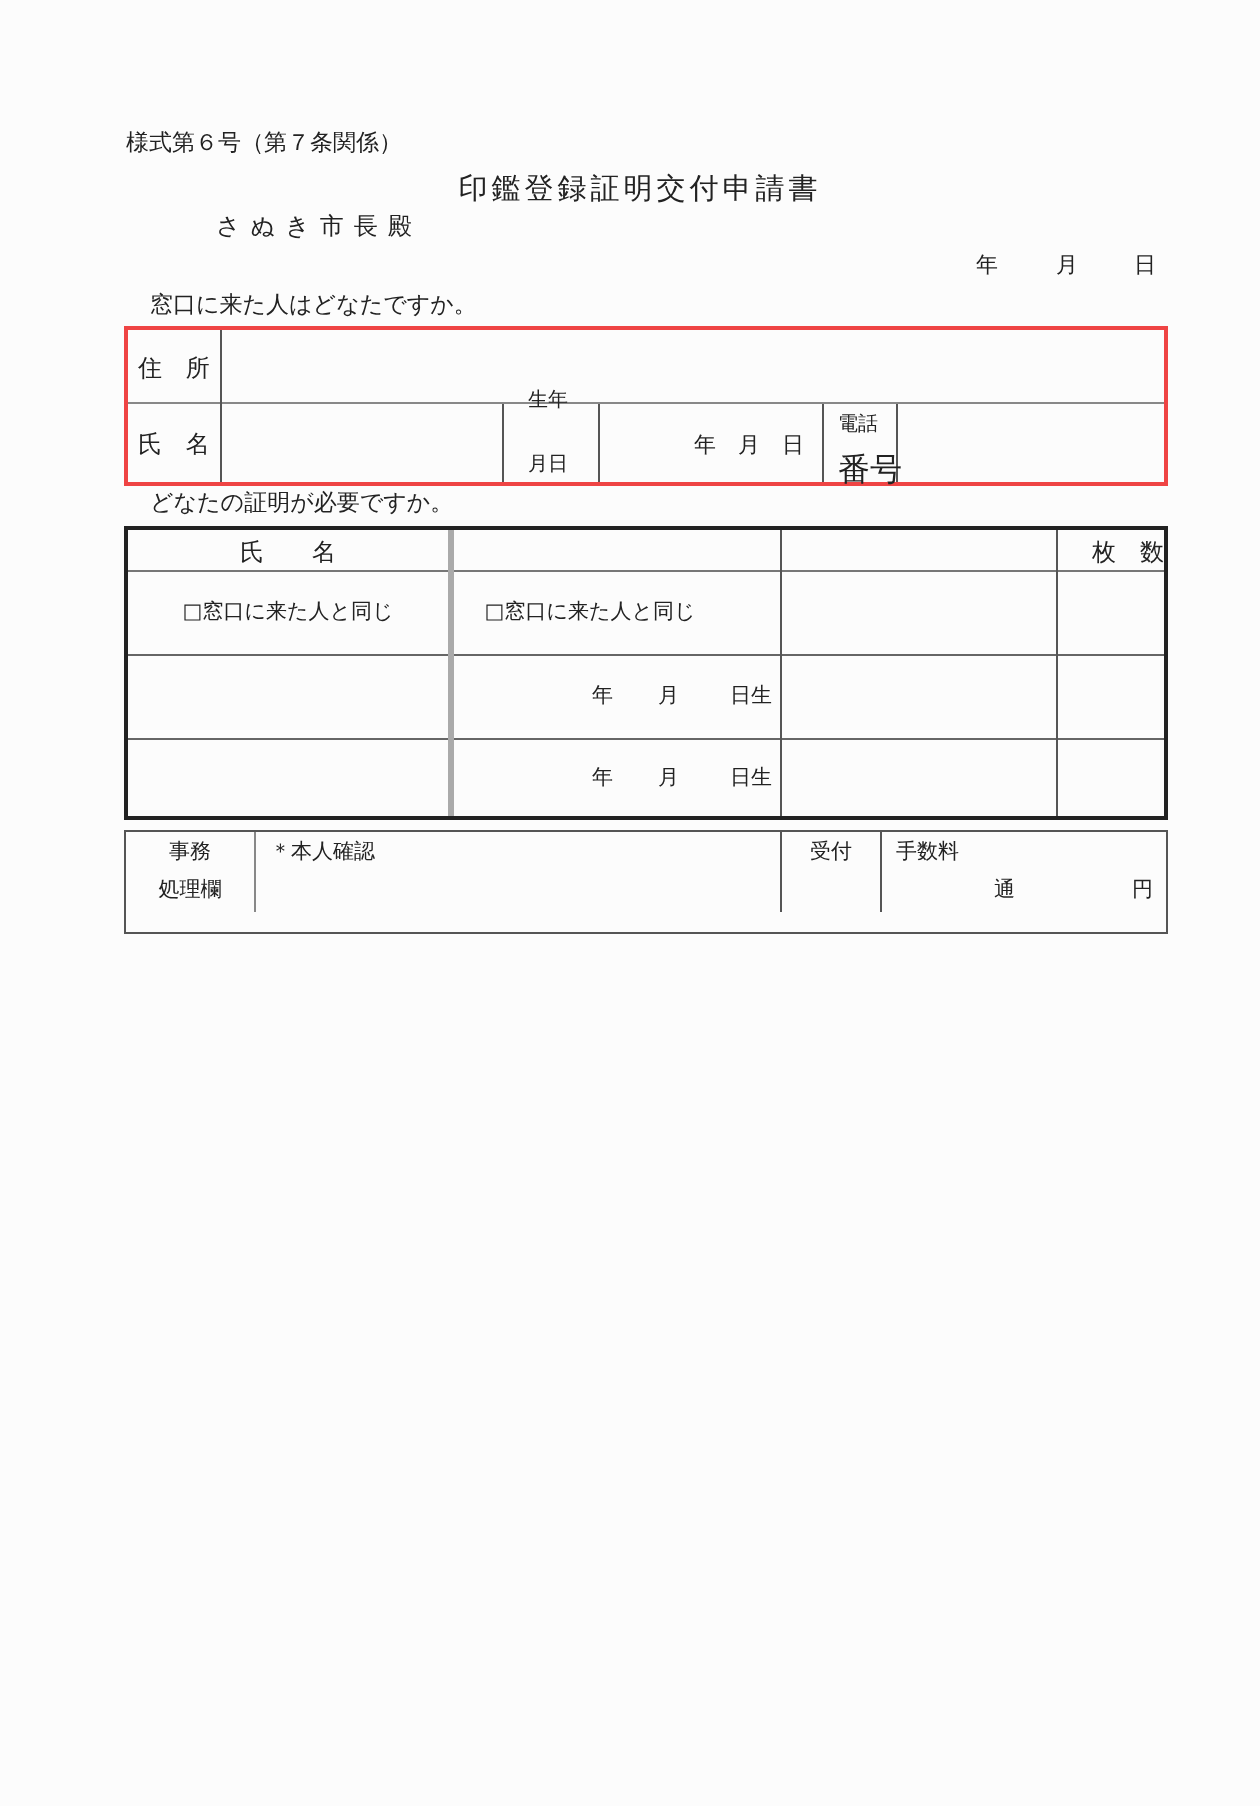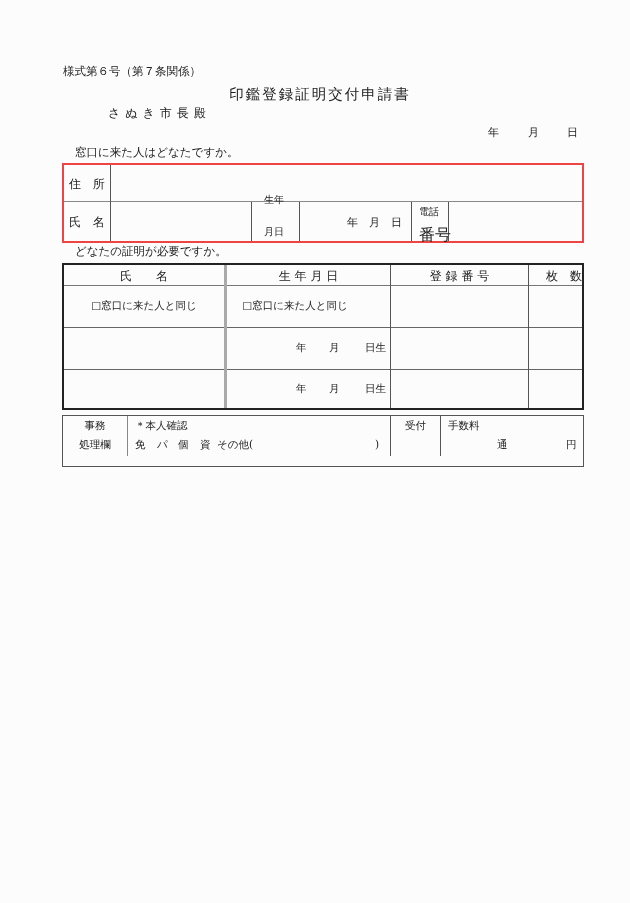--- a/index.html
+++ b/index.html
@@ -84,22 +84,20 @@
   <div class="hl" style="left:0; top:20px; width:518px; height:1px; background:#777;"></div>
 
   <div class="hl" style="left:0; top:62px; width:518px; height:1px; background:#666;"></div>
   <div class="hl" style="left:0; top:104px; width:518px; height:1px; background:#666;"></div>
 
   <div class="vl dbl" style="left:160px; top:0; height:143px;"></div>
   <div class="vl" style="left:326px; top:0; width:1px; height:143px;"></div>
   <div class="vl" style="left:464px; top:0; width:1px; height:143px;"></div>
 
   <div class="cell-text" style="left:0; width:160px; top:3px; text-align:center; font-size:12px;">氏　　名</div>
-  <div class="cell-text" style="left:163px; width:163px; top:3px; text-align:center; font-size:12px;">生 年 月 日</div>
-  <div class="cell-text" style="left:327px; width:137px; top:3px; text-align:center; font-size:12px;">登 録 番 号</div>
   <div class="cell-text" style="left:465px; width:53px; top:3px; text-align:right; font-size:12px;">枚　数</div>
 
   <div class="cell-text" style="left:0; width:160px; top:34px; text-align:center; font-size:10.5px;">□窓口に来た人と同じ</div>
   <div class="cell-text" style="left:163px; width:136px; top:34px; text-align:center; font-size:10.5px;">□窓口に来た人と同じ</div>
   <div class="cell-text" style="left:327px; width:137px; top:21px; height:41px;"></div>
   <div class="cell-text" style="left:465px; width:53px; top:21px; height:41px;"></div>
 
   <div class="cell-text" style="left:0; width:160px; top:63px; height:41px;"></div>
   <div class="cell-text" style="left:232px; top:76px; font-size:10.5px;">
     <span style="display:inline-block; width:33px;">年</span><span style="display:inline-block; width:36px;">月</span><span>日生</span>
@@ -117,22 +115,19 @@
 
 <div class="box t3">
   <div class="vl" style="left:64px; top:0; width:1px; height:40px; background:#888;"></div>
   <div class="vl" style="left:327px; top:0; width:1px; height:40px;"></div>
   <div class="vl" style="left:377px; top:0; width:1px; height:40px;"></div>
 
   <div class="cell-text" style="left:0; width:64px; top:3px; text-align:center; font-size:10.5px;">事務</div>
   <div class="cell-text" style="left:0; width:64px; top:22px; text-align:center; font-size:10.5px;">処理欄</div>
 
   <div class="cell-text" style="left:72px; top:3px; font-size:10.5px;">＊本人確認</div>
-  <div class="cell-text" style="left:72px; top:22px; font-size:10.5px;">
-    <span style="display:inline-block; width:22px;">免</span><span style="display:inline-block; width:21px;">パ</span><span style="display:inline-block; width:22px;">個</span><span style="display:inline-block; width:17px;">資</span><span style="display:inline-block; width:158px;">その他(</span><span>)</span>
-  </div>
 
   <div class="cell-text" style="left:328px; width:49px; top:3px; text-align:center; font-size:10.5px;">受付</div>
 
   <div class="cell-text" style="left:385px; top:3px; font-size:10.5px;">手数料</div>
   <div class="cell-text" style="left:434px; top:22px; font-size:10.5px;">通</div>
   <div class="cell-text" style="left:503px; top:22px; font-size:10.5px;">円</div>
 </div>
 
 </body></html>

